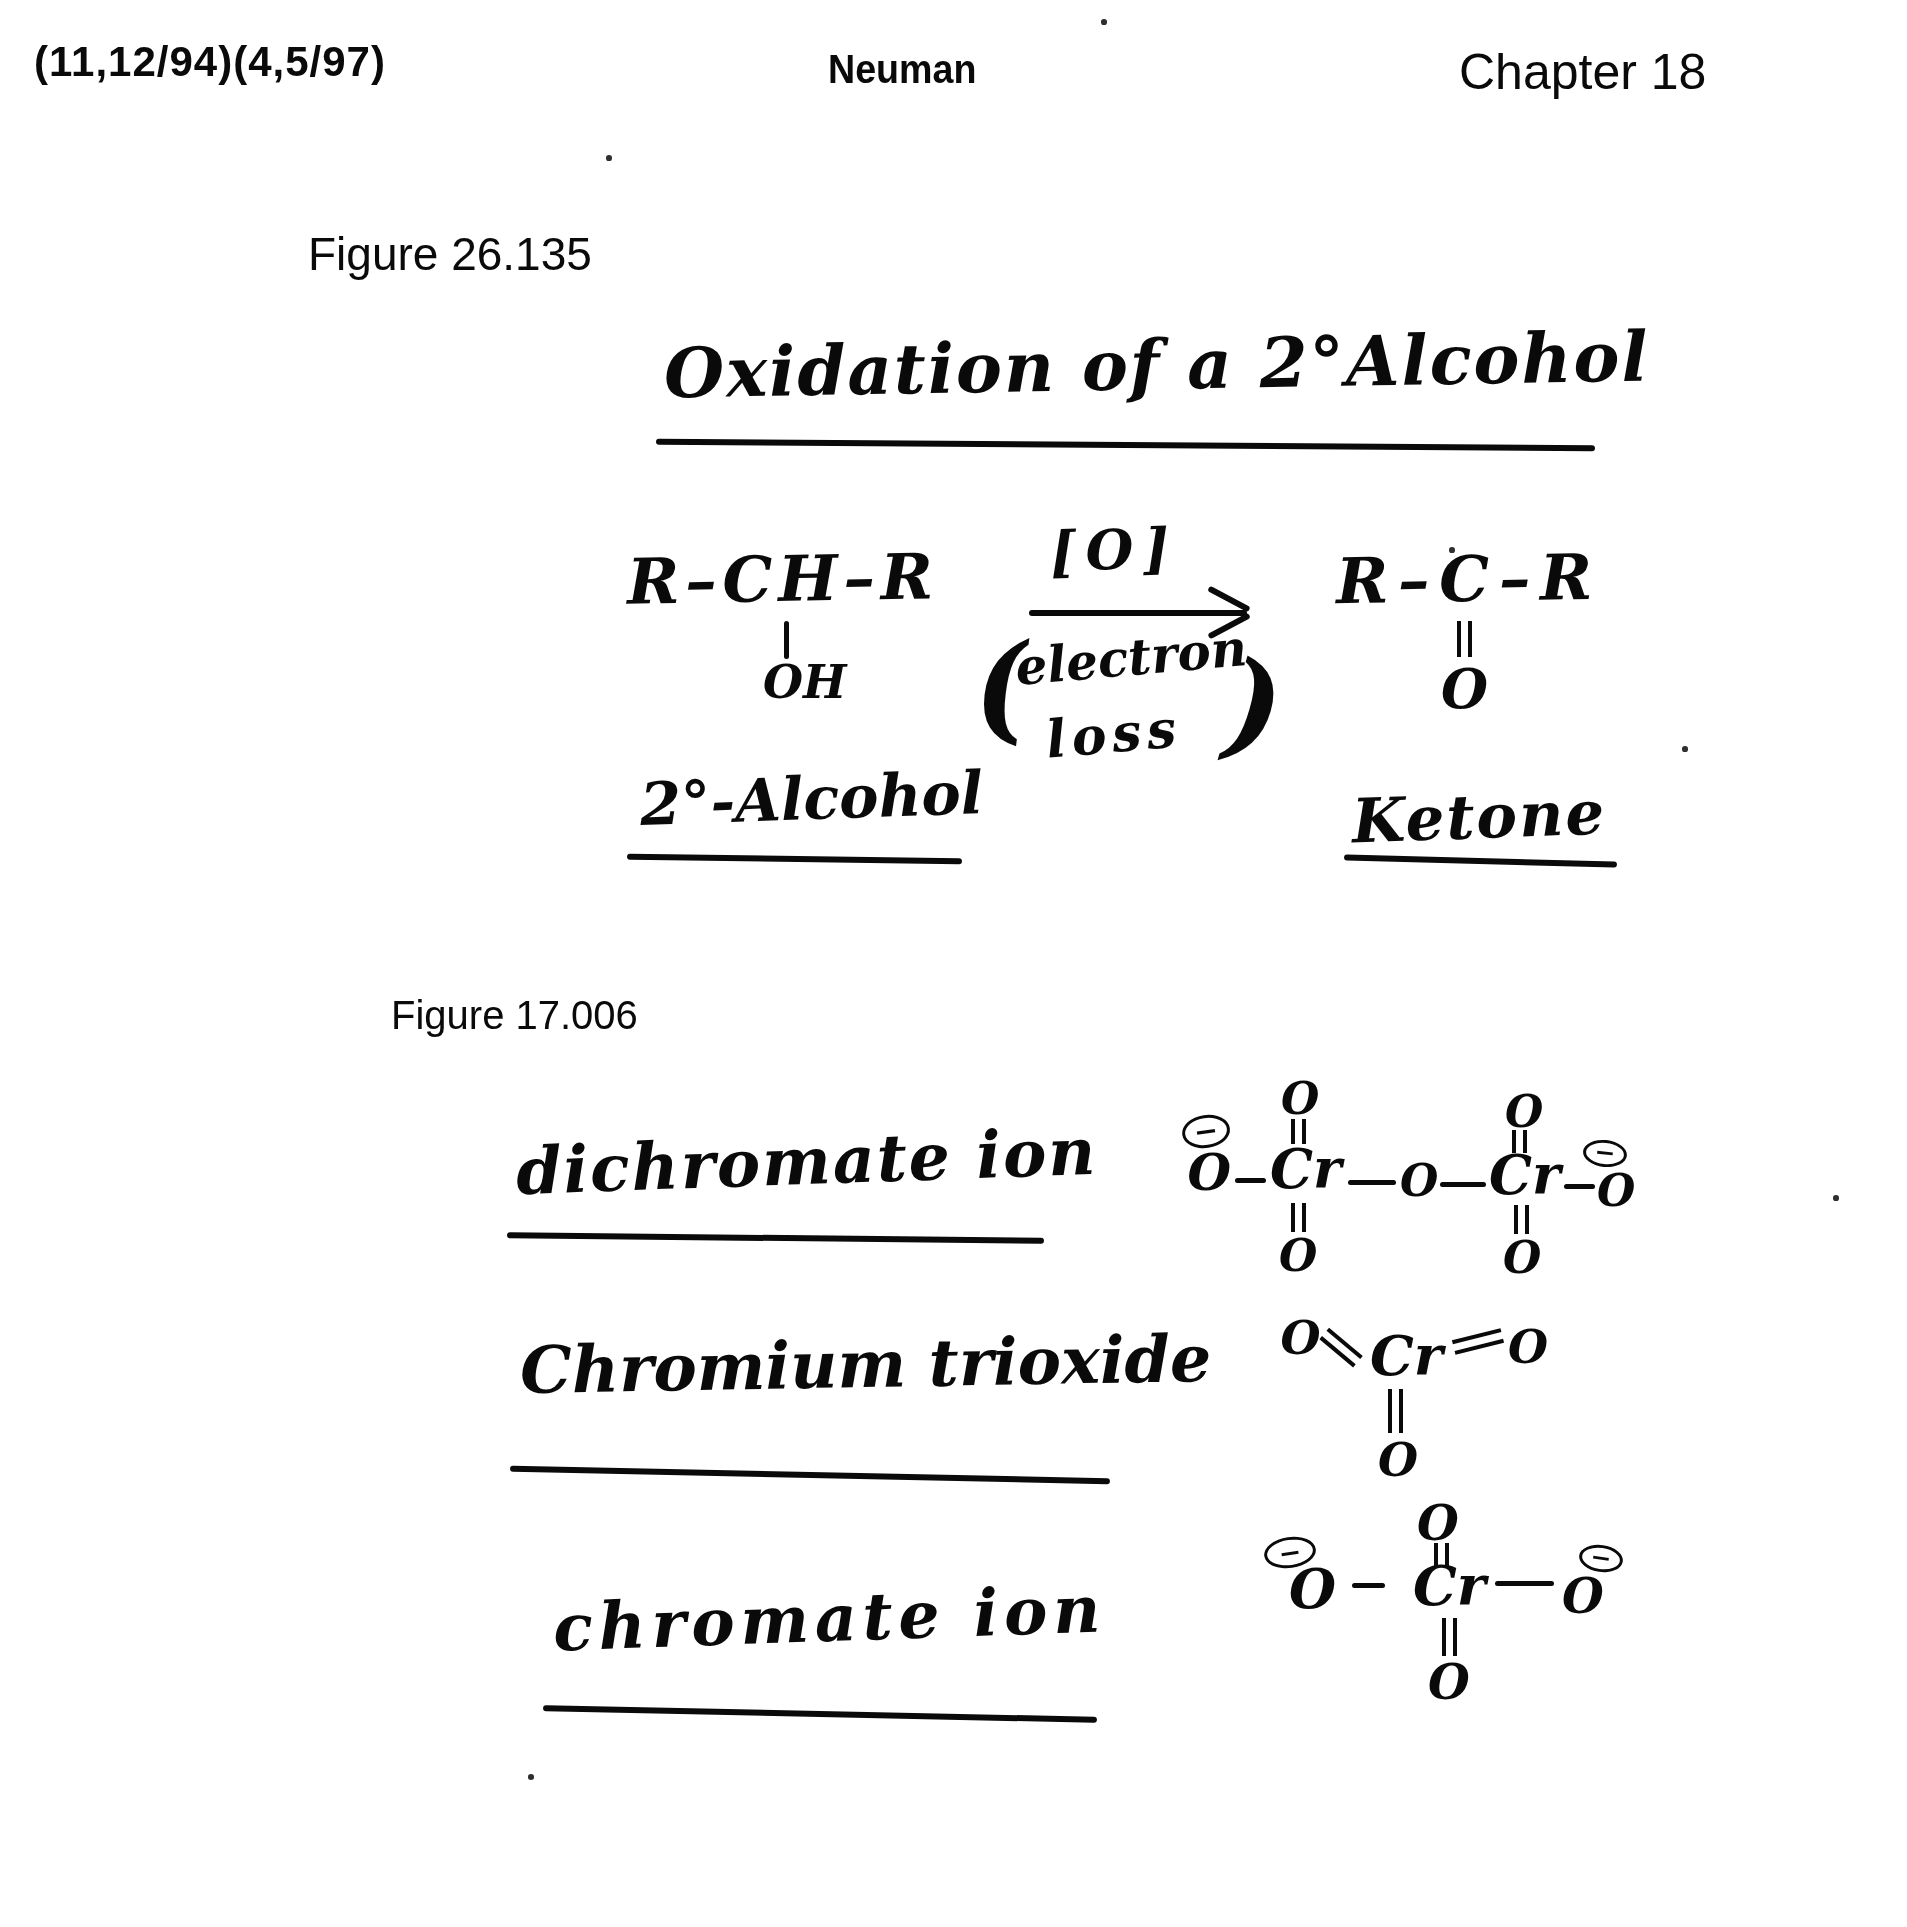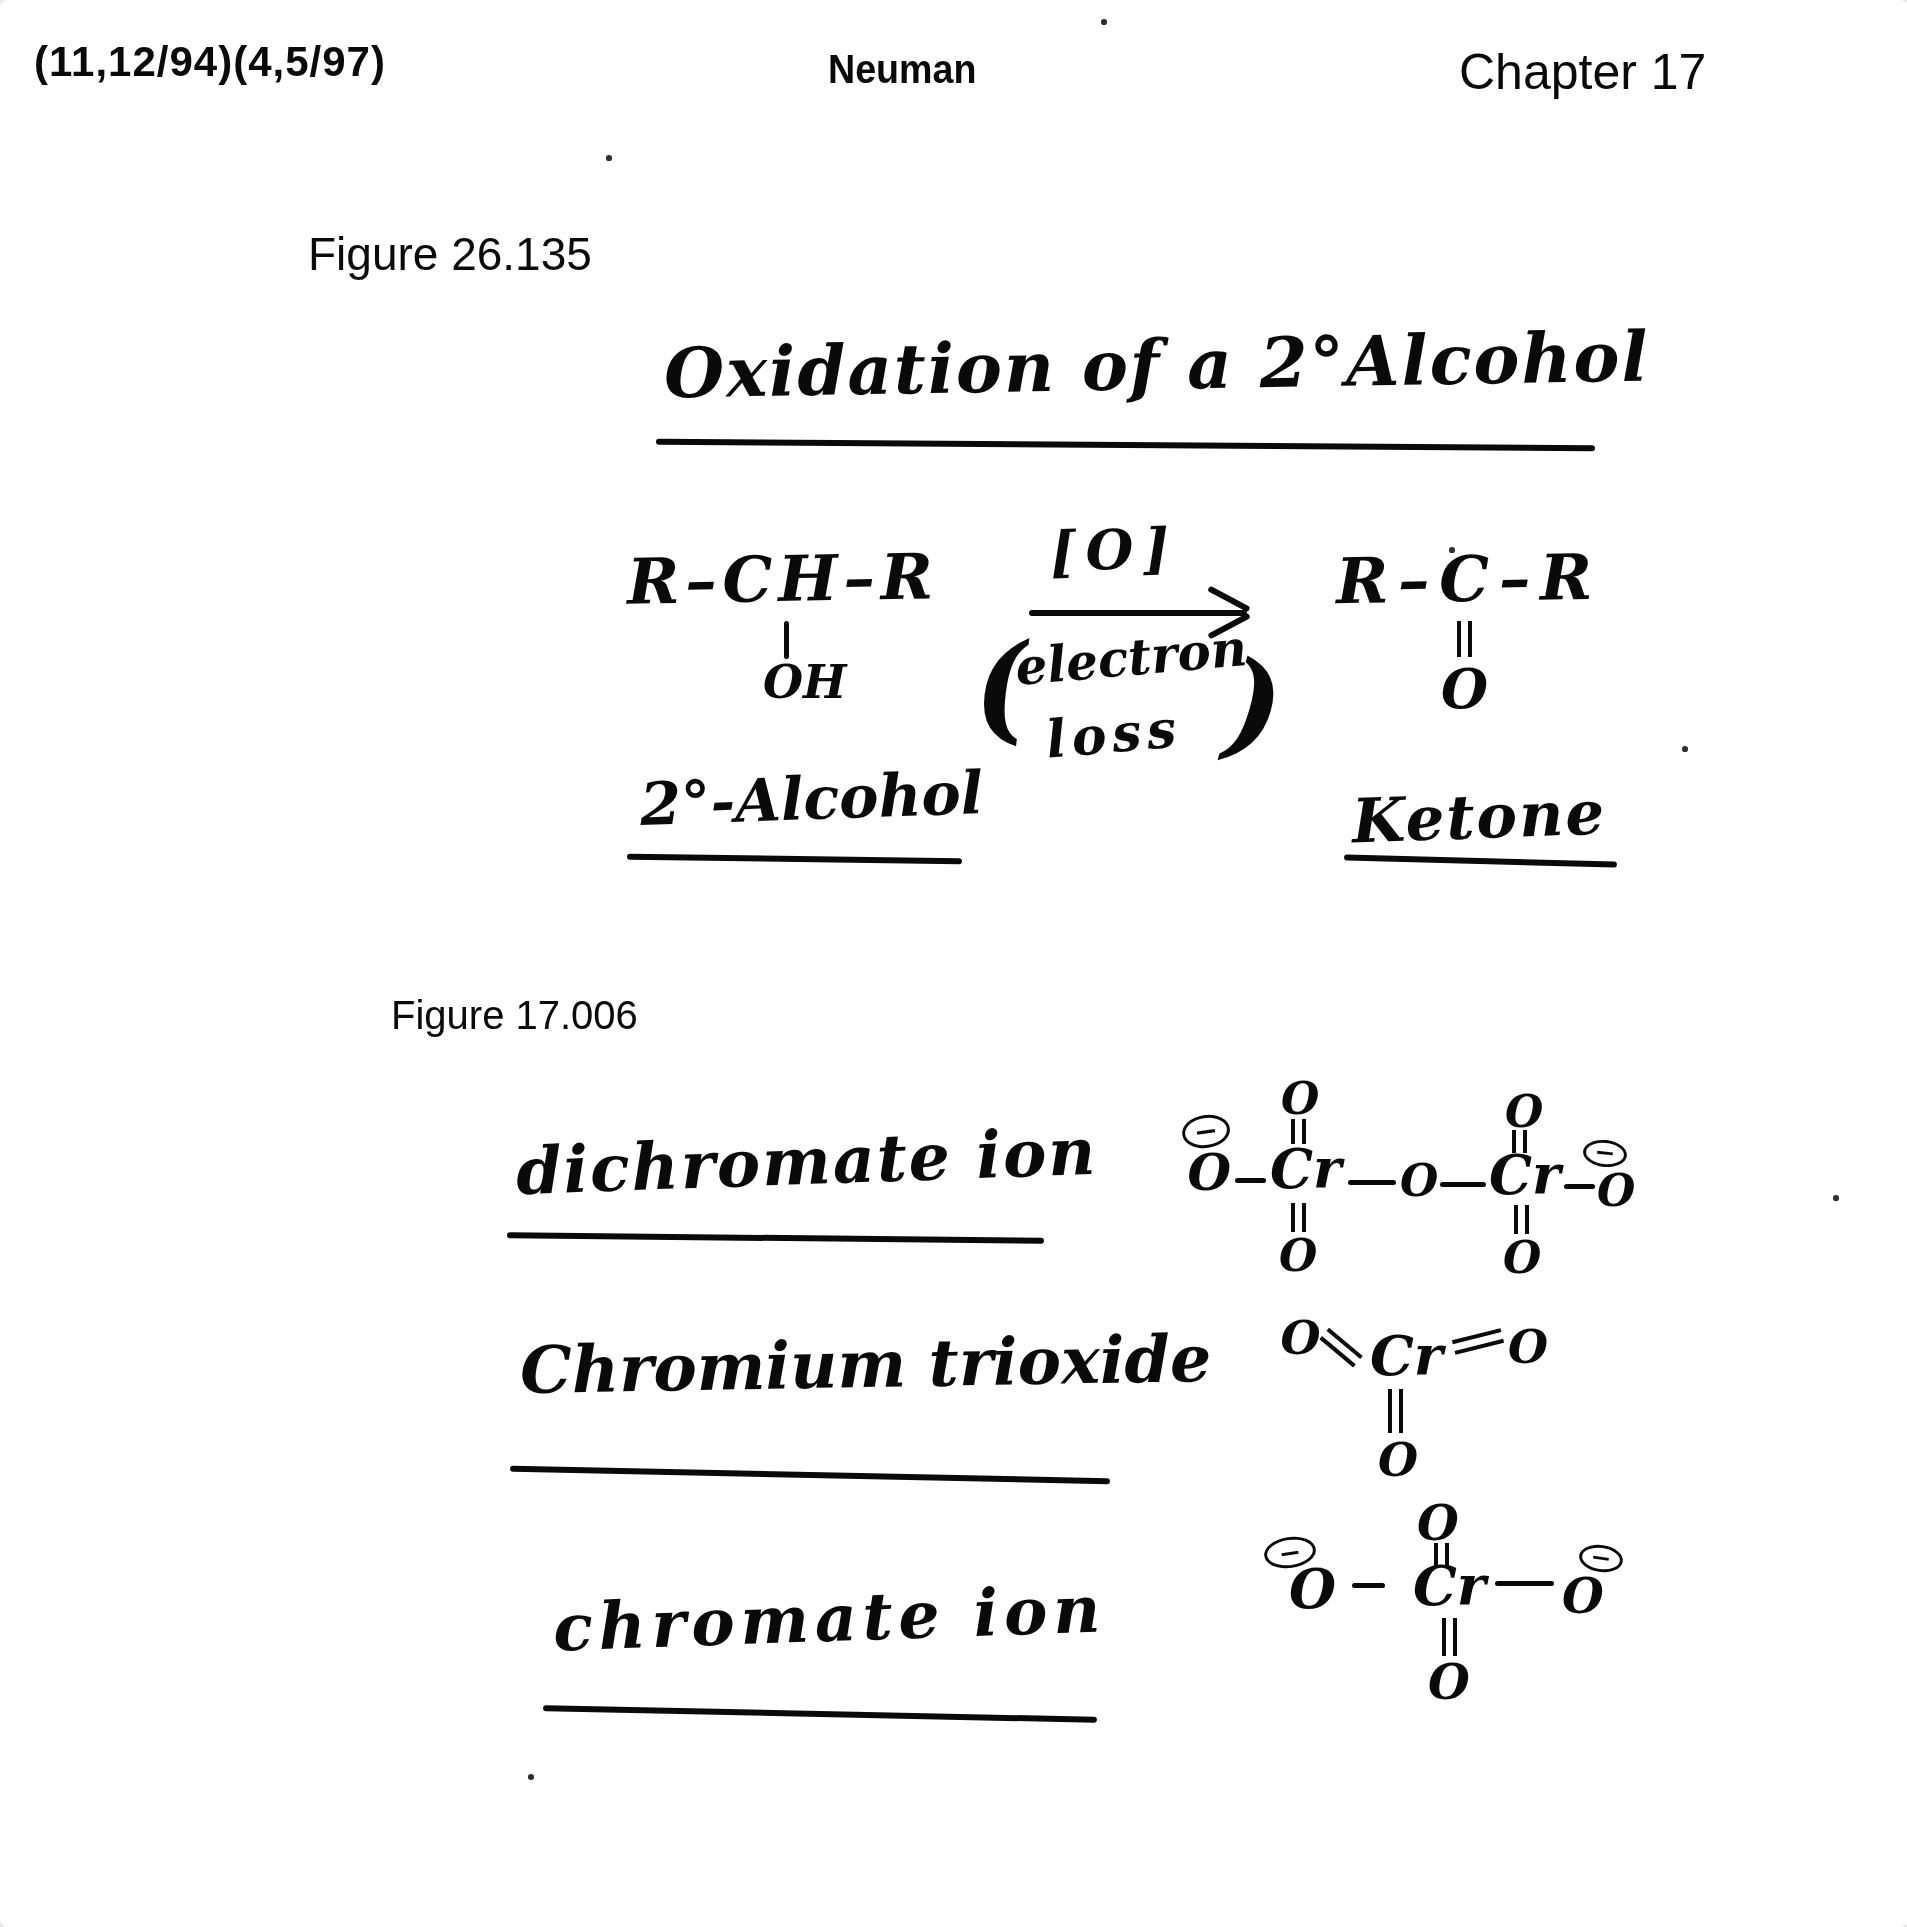--- a/index.html
+++ b/index.html
@@ -1,20 +1,19 @@
 <!DOCTYPE html>
 <html><head>
 <meta charset="utf-8">
 <style>
   html,body { margin:0; padding:0; background:#e8e8e8; }
   .page {
     position:relative; width:1908px; height:1927px;
     background:#ffffff; color:#0a0a0a; overflow:hidden;
     font-family:"Liberation Sans","DejaVu Sans",sans-serif;
-    border-radius:8px;
   }
   .abs { position:absolute; white-space:nowrap; line-height:1.15; }
   .typed { font-family:"Liberation Sans","DejaVu Sans",sans-serif; color:#0a0a0a; }
   .typed-bold { font-weight:700; }
   .hw {
     font-family:"DejaVu Serif","Liberation Serif",serif;
     font-style:italic; font-weight:700; color:#0a0a0a;
   }
   .ink-line { position:absolute; background:#0a0a0a; border-radius:3.8px; }
   .dbond-v {
@@ -38,21 +37,21 @@
   .speck { position:absolute; width:5.7px; height:5.7px; background:#0a0a0a; border-radius:50%; opacity:.85; }
   .paren { font-weight:600; }
 </style>
 </head>
 <body>
 
 <div class="page">
 
   <div class="abs typed typed-bold" style="left:34px; top:38px; font-size:42px; letter-spacing:1px;">(11,12/94)(4,5/97)</div>
   <div class="abs typed typed-bold" style="left:828px; top:46px; font-size:40px; transform:scaleX(.94); transform-origin:left;">Neuman</div>
-  <div class="abs typed" style="left:1459px; top:44px; font-size:50px;">Chapter 17</div>
+  <div class="abs typed" style="left:1459px; top:44px; font-size:50px;">Chapter 18</div>
 
   <div class="abs typed" style="left:308px; top:228px; font-size:46px;">Figure 26.135</div>
 
   <div class="abs hw" style="left:664px; top:325px; font-size:69px; letter-spacing:1.9px; transform:rotate(-1deg);">Oxidation of a 2°Alcohol</div>
   <div class="ink-line" style="left:656px; top:442px; width:939px; height:5.7px; transform:rotate(.4deg);"></div>
 
   <div class="abs hw" style="left:627px; top:543px; font-size:63px; letter-spacing:5.7px; transform:rotate(-1deg);">R–CH–R</div>
   <div class="ink-line" style="left:784px; top:621px; width:4.8px; height:38px;"></div>
   <div class="abs hw" style="left:763px; top:656px; font-size:46px;">OH</div>
   <div class="abs hw" style="left:640px; top:765px; font-size:59px; transform:rotate(-2deg);">2°-Alcohol</div>

